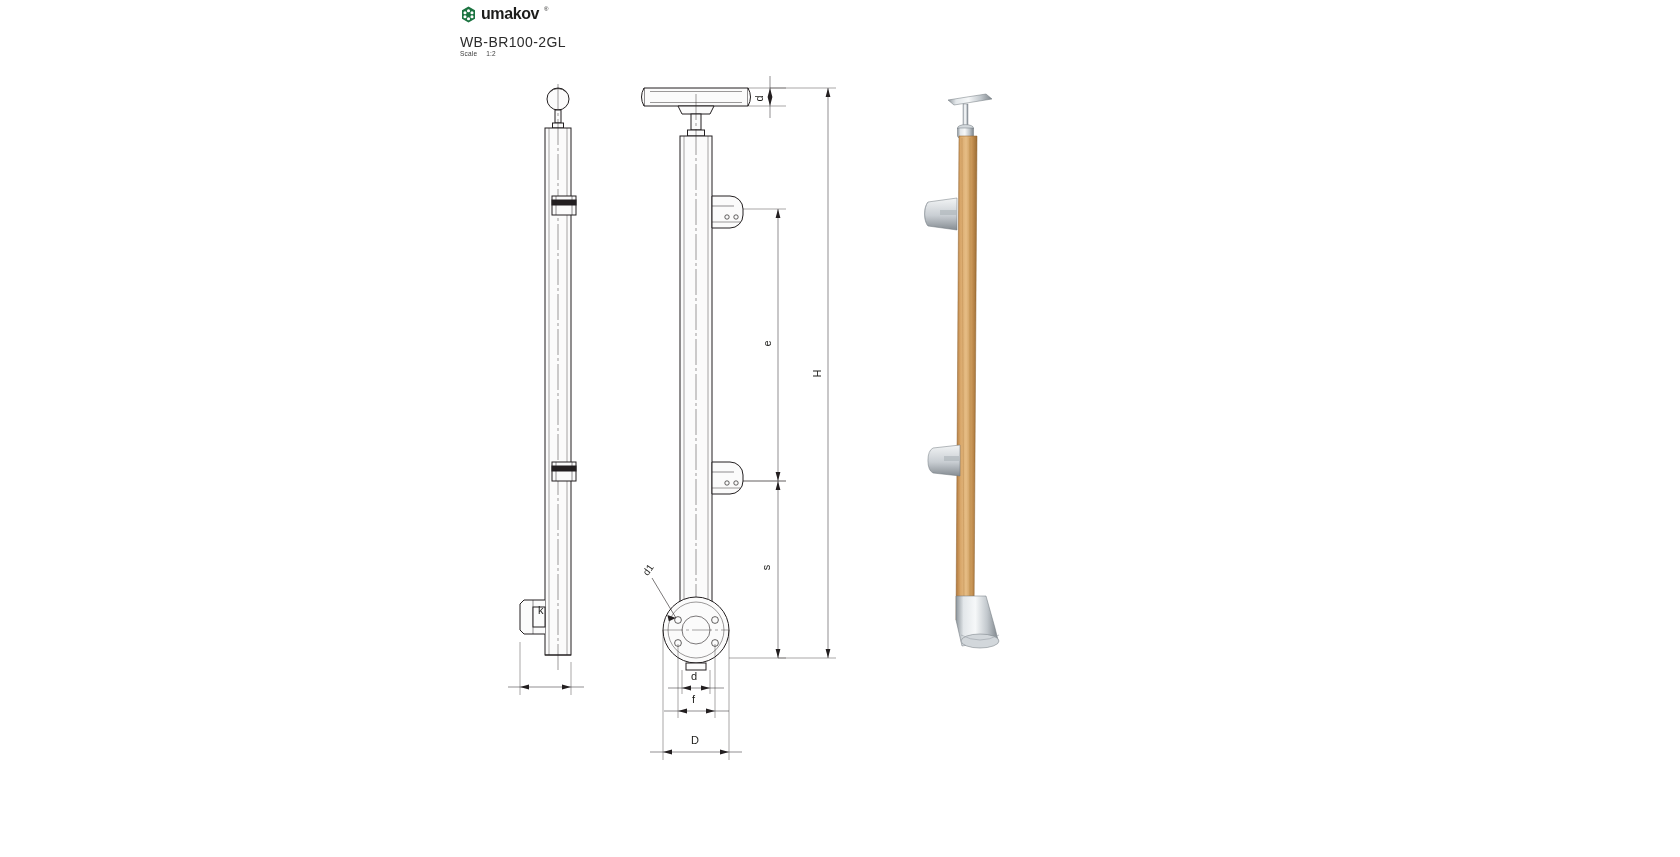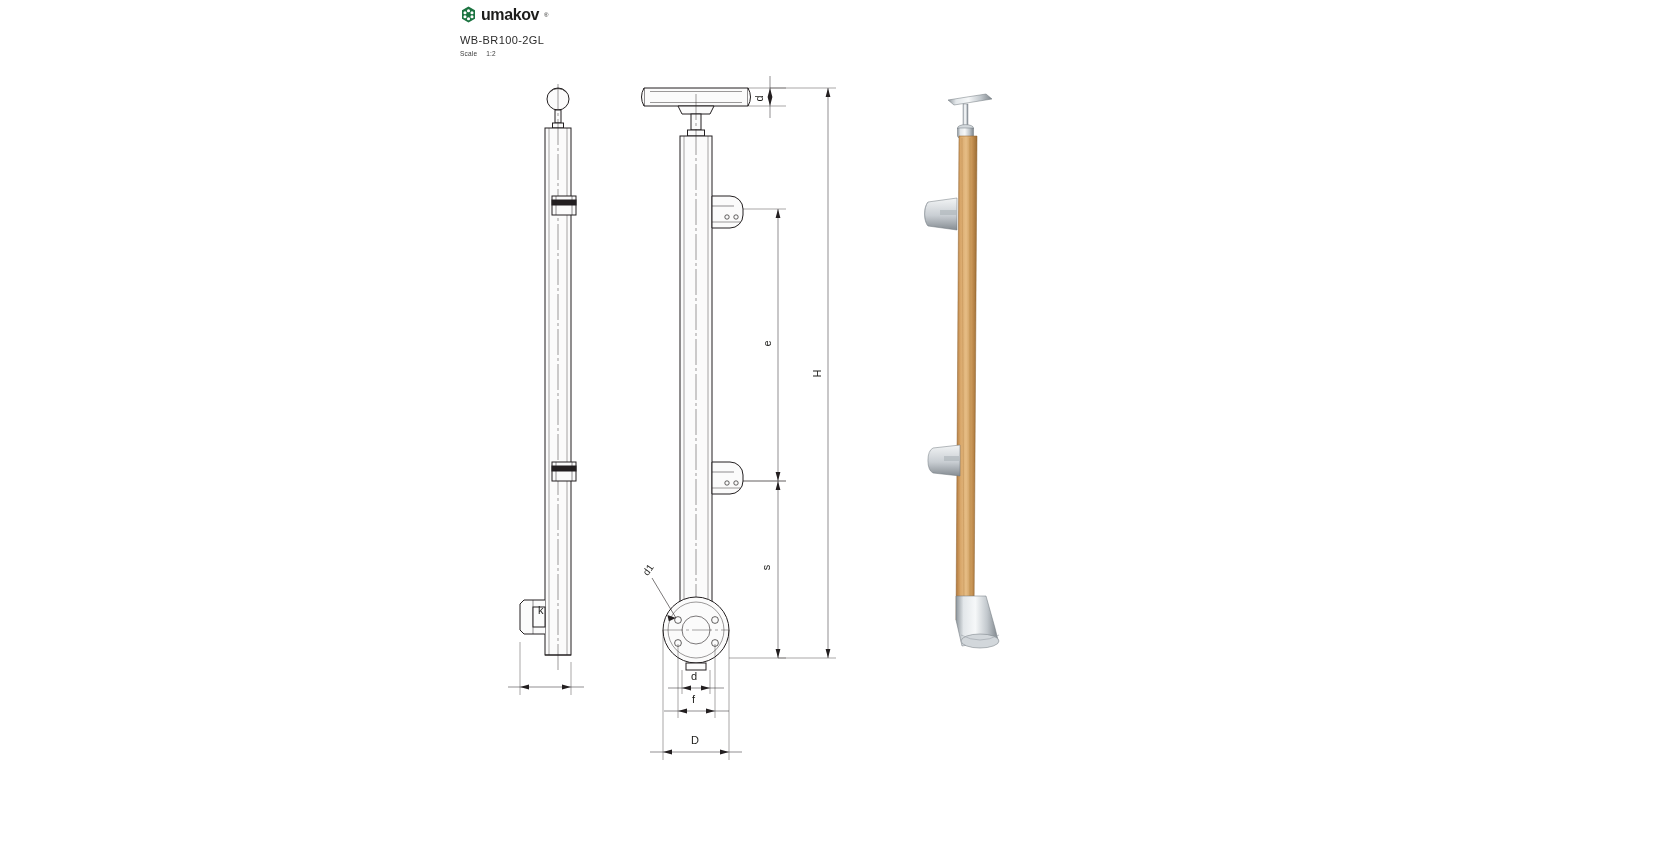--- a/index.html
+++ b/index.html
@@ -21,21 +21,21 @@
     width: 1680px;
     height: 857px;
   }
 
   
   .brand {
     position: absolute;
     left: 460px;
     top: 6px;
     display: flex;
-    align-items: center;
+    align-items: flex-start;
     gap: 4px;
   }
   .brand-mark {
     width: 17px; height: 17px;
     display: block;
   }
   .brand-text {
     font-size: 16px;
     font-weight: bold;
     letter-spacing: -0.4px;
@@ -45,21 +45,21 @@
   .brand-reg {
     font-size: 6px;
     vertical-align: super;
     color: #1d1d1b;
     margin-left: 1px;
   }
   .code {
     position: absolute;
     left: 460px;
     top: 34px;
-    font-size: 11px;
+    font-size: 14px;
     letter-spacing: 0.4px;
     color: #2b2b2b;
   }
   .scale-row {
     position: absolute;
     left: 460px;
     top: 50px;
     font-size: 6.5px;
     letter-spacing: 0.2px;
     color: #3b3b3b;

